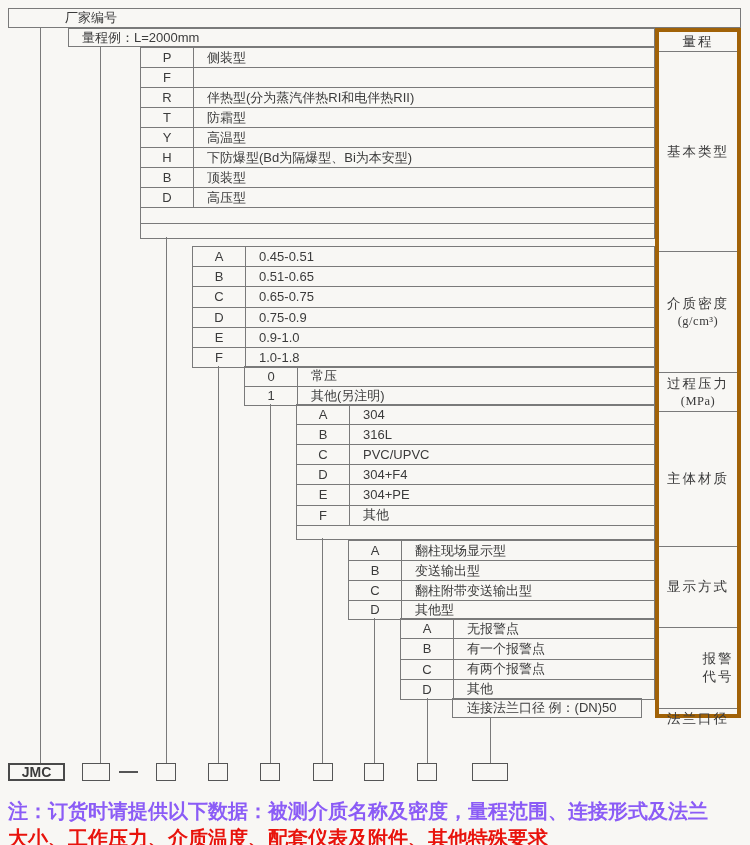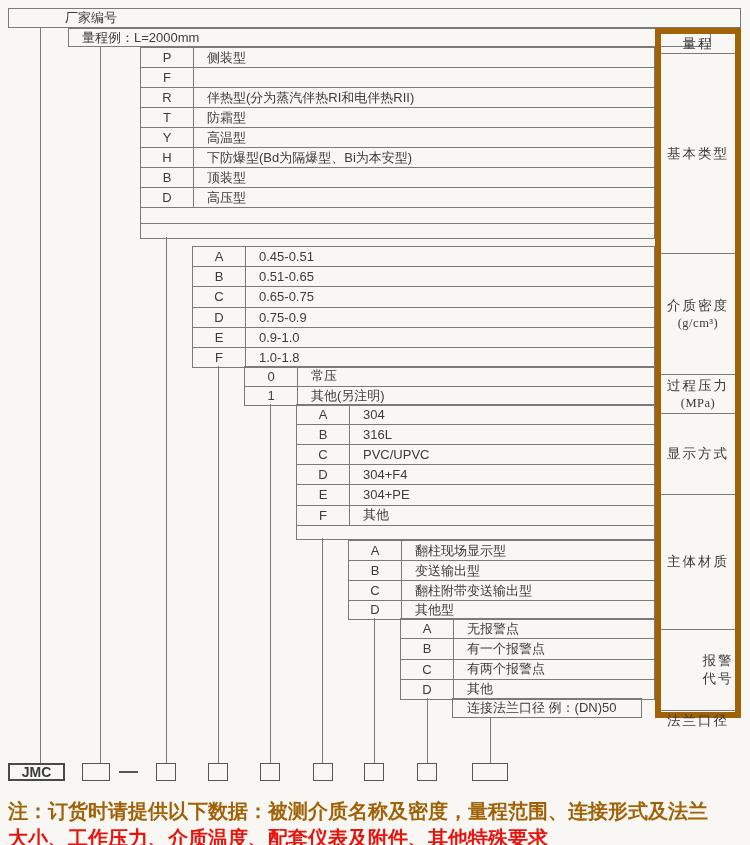--- a/index.html
+++ b/index.html
@@ -14,42 +14,42 @@
   .rangerow{display:flex;align-items:center;padding-left:13px;font-size:13px}
   .sel-table{border:1px solid #7a7a7a;display:flex;flex-direction:column}
   .sel-row{display:flex;border-bottom:1px solid #7a7a7a}
   .sel-row:last-child{border-bottom:none}
   .code-cell{width:52px;flex:0 0 52px;border-right:1px solid #7a7a7a;
     display:flex;align-items:center;justify-content:center;font-size:13px}
   .desc-cell{flex:1;display:flex;align-items:center;padding-left:13px;font-size:13px;white-space:nowrap;overflow:hidden}
   .empty-row{border-bottom:1px solid #7a7a7a}
   .empty-row:last-child{border-bottom:none}
   .flangerow{display:flex;align-items:center;padding-left:14px;font-size:13px}
-  .sidecol{border:6px solid #a16207;display:flex;flex-direction:column}
+  .sidecol{border:4px solid #a16207;display:flex;flex-direction:column}
   .side-cell{display:flex;flex-direction:column;align-items:center;justify-content:center;
     border-bottom:1px solid #7a7a7a;
     font-family:"Liberation Serif","DejaVu Serif",serif;
     font-size:13.5px;letter-spacing:2px;line-height:1.3;text-align:center}
   .side-cell:last-child{border-bottom:none}
   .side-sub{letter-spacing:0.5px;font-size:12.5px}
   .vline{width:1px;background:#7a7a7a}
   .model-box{border:1px solid #555;background:transparent;
     display:flex;align-items:center;justify-content:center}
   .model-prefix{font-weight:bold;font-size:14px;border:2px solid #4a4a4a}
   .dashbar{background:#555}
   .note{font-size:20px;line-height:27px;font-weight:bold;white-space:nowrap}
 </style>
 </head>
 <body>
 
 <div class="abs frame topbox" style="left:8px;top:8px;width:733px;height:20px;">
   <span>厂家编号</span>
 </div>
 
-<div class="abs frame rangerow" style="left:68px;top:28px;width:643px;height:19px;">
+<div class="abs frame rangerow" style="left:68px;top:28px;width:587px;height:19px;">
   <span>量程例：L=2000mm</span>
 </div>
 
 <div id="tables-root">
     <div class="abs sel-table" style="left: 140px; top: 47px; width: 515px; height: 192px;">
       <div class="sel-row" style="height: 20px;">
         <div class="code-cell">P</div>
         <div class="desc-cell">侧装型</div>
       </div>
       <div class="sel-row" style="height: 20px;">
@@ -195,25 +195,25 @@
       <span>基本类型</span>
     </div>
     <div class="side-cell" style="height: 120px; flex: 0 0 120px;">
       <span>介质密度</span>
       <span class="side-sub">(g/cm³)</span>
     </div>
     <div class="side-cell" style="height: 38px; flex: 0 0 38px;">
       <span>过程压力</span>
       <span class="side-sub">(MPa)</span>
     </div>
+    <div class="side-cell" style="height: 134px; flex: 0 0 134px;">
+      <span>主体材质</span>
+    </div>
     <div class="side-cell" style="height: 80px; flex: 0 0 80px;">
       <span>显示方式</span>
-    </div>
-    <div class="side-cell" style="height: 134px; flex: 0 0 134px;">
-      <span>主体材质</span>
     </div>
     <div class="side-cell" style="height: 80px; flex: 0 0 80px; padding-left: 40px;">
       <span>报警代号</span>
     </div>
     <div class="side-cell" style="height: 20px; flex: 0 0 20px;">
       <span>法兰口径</span>
     </div>
   </div>
 
 <div id="connectors-root">
@@ -236,14 +236,14 @@
     <div class="abs model-box" style="left: 208px; top: 763px; width: 20px; height: 18px;"></div>
     <div class="abs model-box" style="left: 260px; top: 763px; width: 20px; height: 18px;"></div>
     <div class="abs model-box" style="left: 313px; top: 763px; width: 20px; height: 18px;"></div>
     <div class="abs model-box" style="left: 364px; top: 763px; width: 20px; height: 18px;"></div>
     <div class="abs model-box" style="left: 417px; top: 763px; width: 20px; height: 18px;"></div>
     <div class="abs model-box" style="left: 472px; top: 763px; width: 36px; height: 18px;"></div>
   </div>
 
 <div class="abs dashbar" style="left:119px;top:771px;width:19px;height:2px;"></div>
 
-<div class="abs note" style="left:8px;top:798px;color:#a16207;">注：订货时请提供以下数据：被测介质名称及密度，量程范围、连接形式及法兰</div>
+<div class="abs note" style="left:8px;top:798px;color:#8b5cf6;">注：订货时请提供以下数据：被测介质名称及密度，量程范围、连接形式及法兰</div>
 <div class="abs note" style="left:8px;top:825px;color:#e8130c;">大小、工作压力、介质温度、配套仪表及附件、其他特殊要求</div>
 
 </body></html>

